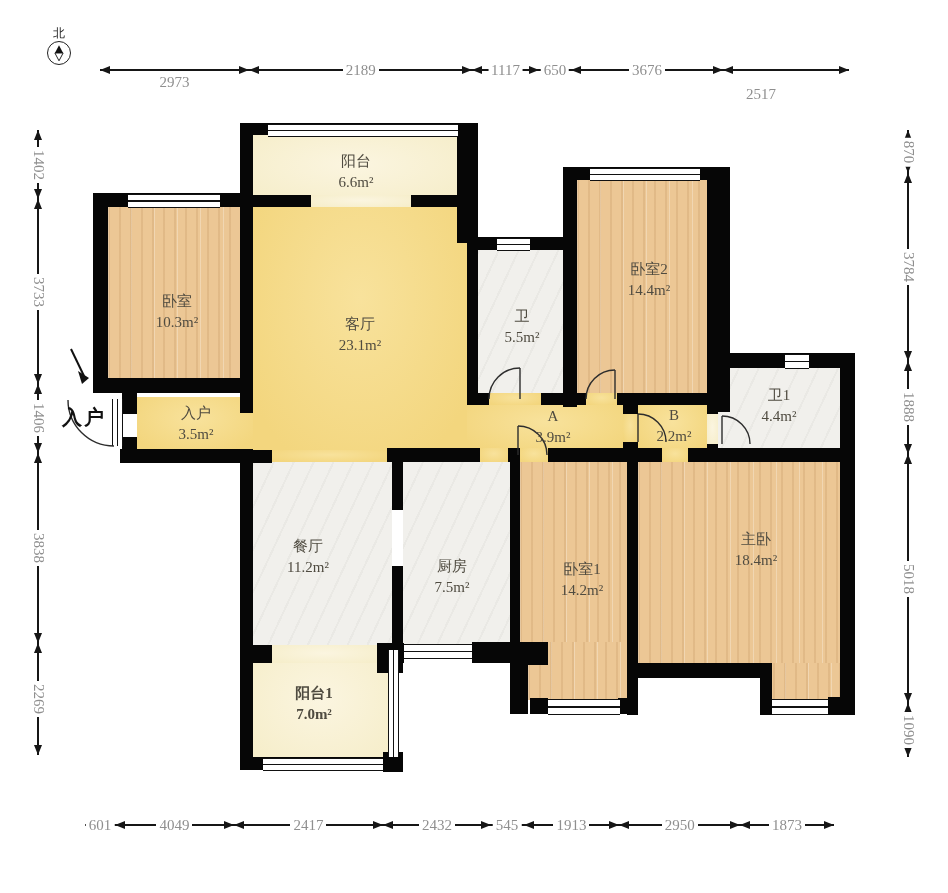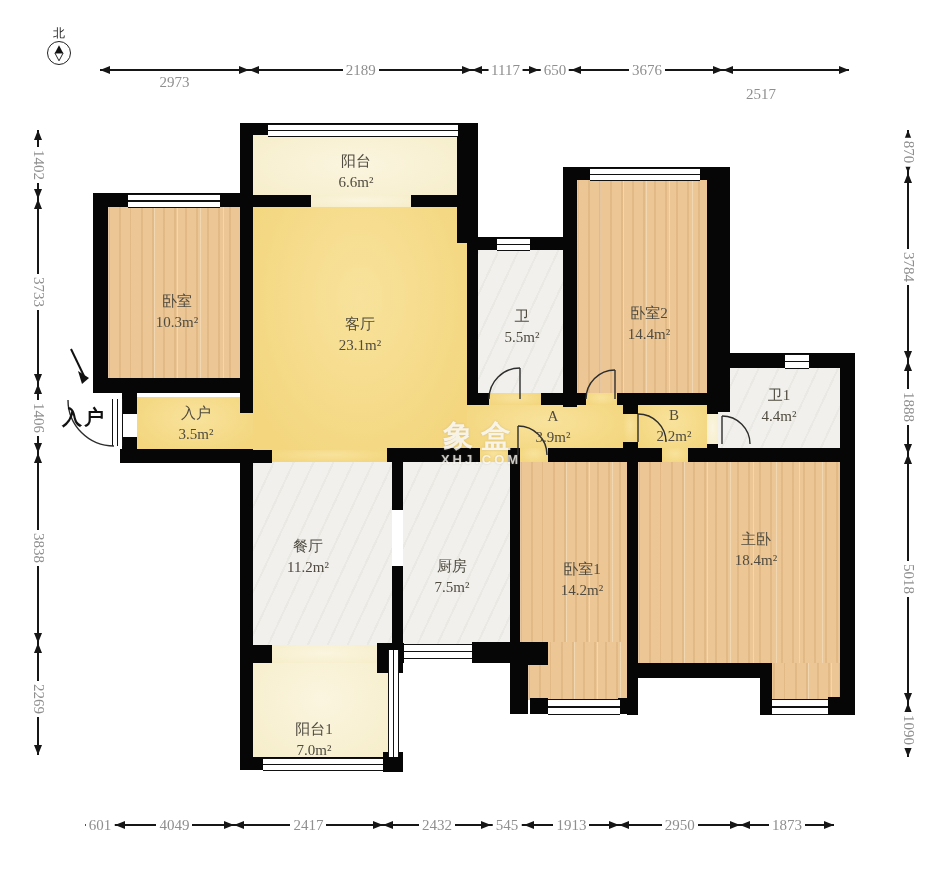--- a/index.html
+++ b/index.html
@@ -170,21 +170,21 @@
         <div>23.1m²</div>
       </div>
       <div class="room-label" style="left: 196px; top: 424px;">
         <div>入户</div>
         <div>3.5m²</div>
       </div>
       <div class="room-label" style="left: 522px; top: 327px;">
         <div>卫</div>
         <div>5.5m²</div>
       </div>
-      <div class="room-label" style="left: 649px; top: 280px; margin-top: 44px;">
+      <div class="room-label" style="left: 649px; top: 280px;">
         <div>卧室2</div>
         <div>14.4m²</div>
       </div>
       <div class="room-label" style="left: 553px; top: 427px;">
         <div>A</div>
         <div>3.9m²</div>
       </div>
       <div class="room-label" style="left: 674px; top: 426px;">
         <div>B</div>
         <div>2.2m²</div>
@@ -202,21 +202,21 @@
         <div>7.5m²</div>
       </div>
       <div class="room-label" style="left: 582px; top: 580px;">
         <div>卧室1</div>
         <div>14.2m²</div>
       </div>
       <div class="room-label" style="left: 756px; top: 550px;">
         <div>主卧</div>
         <div>18.4m²</div>
       </div>
-      <div class="room-label" style="left: 314px; top: 740px;">
+      <div class="room-label" style="left: 314px; top: 704px; font-weight: bold;">
         <div>阳台1</div>
         <div>7.0m²</div>
       </div>
     </div>
   <div id="dims-layer">
       <div class="dim-line" style="left: 100px; top: 69.3px; width: 148.859px; height: 1.5px;"></div>
       <div class="ar ar-l" style="left: 100px; top: 66px; width: 0px; height: 0px;"></div>
       <div class="ar ar-r" style="left: 238.859px; top: 66px; width: 0px; height: 0px;"></div>
       <div class="dim-label" style="left: 174.429px; top: 82px;">2973</div>
       <div class="dim-line" style="left: 248.859px; top: 69.3px; width: 223.563px; height: 1.5px;"></div>
@@ -318,17 +318,13 @@
     <div class="circ">
       <svg width="22" height="22" viewBox="0 0 24 24">
         <polygon points="12,3.5 7.5,12 16.5,12" fill="#111"></polygon>
         <polygon points="12,20.5 7.5,12 16.5,12" fill="#fff" stroke="#111" stroke-width="1"></polygon>
       </svg>
     </div>
   </div>
 
   <div id="entry-marker">入户</div>
 
-  <div id="watermark">
-    <div class="wm1">象盒</div>
-    <div class="wm2">XHJ.COM</div>
-  </div>
 </div>
 
 </body></html>

